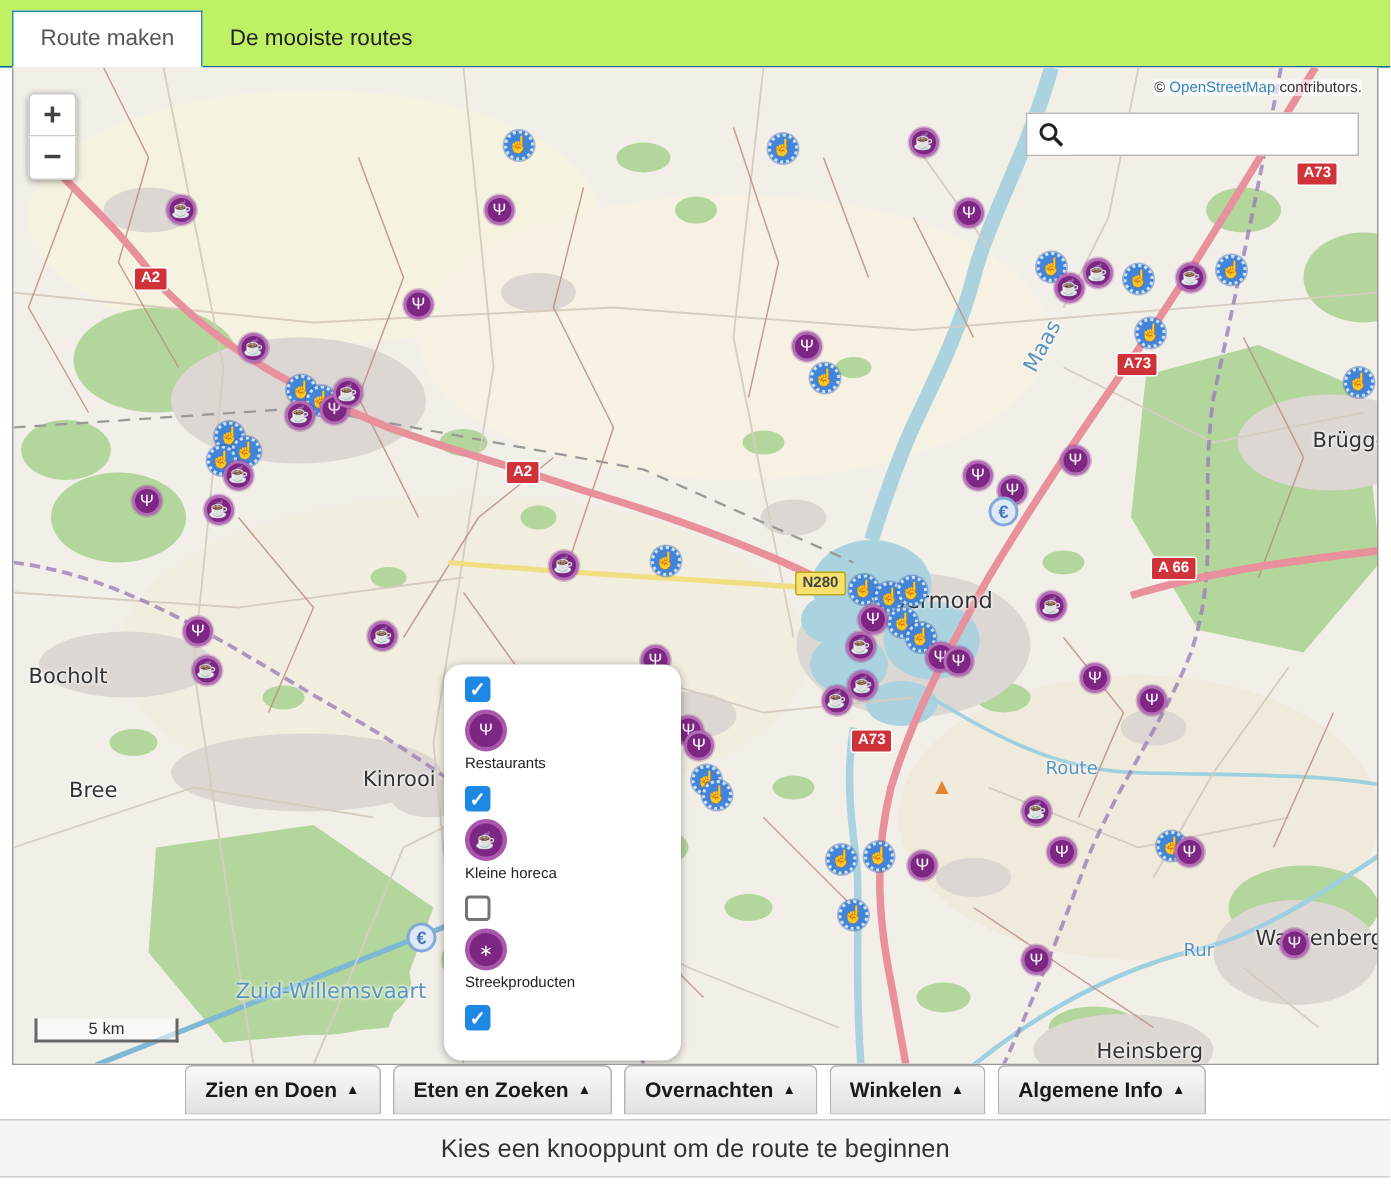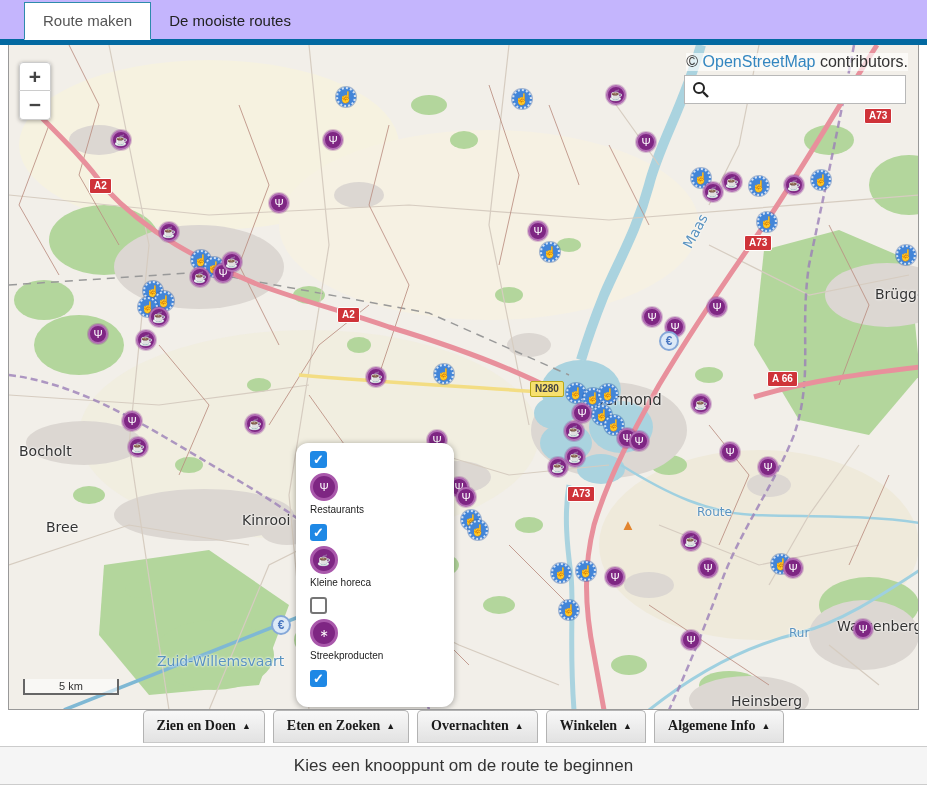--- a/index.html
+++ b/index.html
@@ -1,19 +1,19 @@
 <!DOCTYPE html>
 <html><head>
 <meta charset="utf-8">
 <style>
   html,body{margin:0;padding:0;background:#fff}
   .page{width:927px;height:789px;position:relative;font-family:"Liberation Sans",sans-serif;overflow:hidden;background:#fff}
 
   
-  .tab-bar{display:flex;align-items:flex-end;height:45px;border-bottom:6px solid #0369a1;padding-left:24px;box-sizing:border-box;background:#c4b5fd}
+  .tab-bar{display:flex;align-items:flex-end;height:45px;border-bottom:1px solid #0369a1;padding-left:8px;box-sizing:border-box;background:#bef264}
   .tab{padding:9px 18px 10px;font-size:15px;color:#222;cursor:pointer;white-space:nowrap}
   .tab.active{border:1px solid #2e8bab;border-bottom:1px solid #fff;margin-bottom:-1px;background:#fff;color:#555}
 
   
   .map{position:relative;margin:0 8px;height:665px;border:1px solid #999;border-top:none;box-sizing:border-box;overflow:hidden;background:#f2efe9}
   .map svg.basemap{position:absolute;left:0;top:0}
   .overlay{position:absolute;left:0;top:0;width:100%;height:100%}
 
   .map-label{position:absolute;color:#333;font-size:14px;font-family:"DejaVu Sans",sans-serif;white-space:nowrap;text-shadow:0 0 2px #fff,0 0 3px #fff;z-index:5}
   .map-label.lg{font-size:15px}
@@ -29,41 +29,41 @@
   .m-b{background:#4285d8;border:2px dotted #cfe0f5;box-shadow:0 0 0 1px rgba(40,90,170,.4)}
   .m-e{background:#dce9f7;border:2px solid #85a8d8;color:#4a77c0;font-weight:bold;font-size:12px}
   .m-w{background:none;border:none;box-shadow:none;color:#e2852f;font-size:15px;width:16px;height:16px;margin:-8px 0 0 -8px}
 
   
   .zoom-ctrl{position:absolute;left:10px;top:17px;z-index:40;box-shadow:0 1px 4px rgba(0,0,0,.35);border-radius:4px}
   .zoom-btn{width:32px;height:29px;background:#fff;color:#444;font-size:21px;font-weight:bold;display:flex;align-items:center;justify-content:center;border:1px solid #ccc;box-sizing:border-box;cursor:pointer;font-family:"Liberation Sans",sans-serif}
   .zoom-btn.in{border-radius:4px 4px 0 0}
   .zoom-btn.out{border-radius:0 0 4px 4px;border-top:none}
 
-  .attribution{position:absolute;top:8px;right:10px;font-size:16px;color:#333;background:rgba(255,255,255,.65);padding:0 0;z-index:40}
+  .attribution{position:absolute;top:8px;right:10px;font-size:10px;color:#333;background:rgba(255,255,255,.65);padding:0 0;z-index:40}
   .attribution .link{color:#3386c0;cursor:pointer}
 
   .search-box{position:absolute;top:30px;right:12px;width:222px;height:29px;background:#fff;border:1px solid #b8b8b8;display:flex;align-items:stretch;z-index:40;box-sizing:border-box}
   .search-box input{flex:1;border:none;outline:none;font-size:15px;color:#333;padding:0 8px;font-family:"Liberation Sans",sans-serif;min-width:0;background:transparent}
   .search-box input::placeholder{color:#999}
   .search-btn{width:30px;background:#fff;border:none;display:flex;align-items:center;justify-content:center;cursor:pointer;padding:0}
 
   .scale{position:absolute;left:14px;bottom:14px;width:96px;background:rgba(255,255,255,.55);border:2px solid #666;border-top:none;font-size:11px;color:#333;text-align:center;padding:1px 0;z-index:30;box-sizing:border-box}
 
   
   .filter-panel{position:absolute;left:287px;top:398px;bottom:2px;width:158px;background:#fff;border-radius:12px;box-shadow:0 1px 6px rgba(0,0,0,.35);padding:8px 0 0 14px;box-sizing:border-box;z-index:50}
   .filter-item{margin-bottom:9px;cursor:pointer}
   .checkbox{width:17px;height:17px;border-radius:3px;background:#1e88e5;color:#fff;font-size:13px;display:flex;align-items:center;justify-content:center;font-weight:bold;box-sizing:border-box}
   .checkbox.unchecked{background:#fff;border:2px solid #757575;color:transparent}
   .cat-icon{width:22px;height:22px;border-radius:50%;background:#7e2683;border:3px solid #a958ab;color:#fff;display:flex;align-items:center;justify-content:center;font-size:11px;margin:5px 0 3px 0;box-sizing:content-box}
   .filter-label{font-size:10px;color:#222}
 
   
   .category-bar{height:34px;display:flex;justify-content:center;gap:8px;align-items:flex-start;background:#fff}
-  .cat-btn{background:linear-gradient(#f8f8f8,#e2e2e2);border:1px solid #b3b3b3;border-bottom:1px solid #c9c9c9;border-radius:5px 5px 0 0;font-weight:bold;font-size:14px;color:#1a1a1a;padding:7px 13px 8px;font-family:Liberation Serif, serif;display:flex;align-items:center;gap:6px;cursor:pointer;white-space:nowrap}
+  .cat-btn{background:linear-gradient(#f8f8f8,#e2e2e2);border:1px solid #b3b3b3;border-bottom:1px solid #c9c9c9;border-radius:5px 5px 0 0;font-weight:bold;font-size:14px;color:#1a1a1a;padding:7px 13px 8px;font-family:Liberation Sans, sans-serif;display:flex;align-items:center;gap:6px;cursor:pointer;white-space:nowrap}
   .cat-btn .arrow{font-size:9px;line-height:1}
 
   .status-bar{margin-top:2px;height:37px;background:#f5f5f5;border-top:1px solid #ccc;border-bottom:1px solid #ccc;display:flex;align-items:center;justify-content:center;font-size:17px;color:#333}
 </style>
 </head>
 <body>
 
 <div class="page">
 
   <div class="tab-bar">

